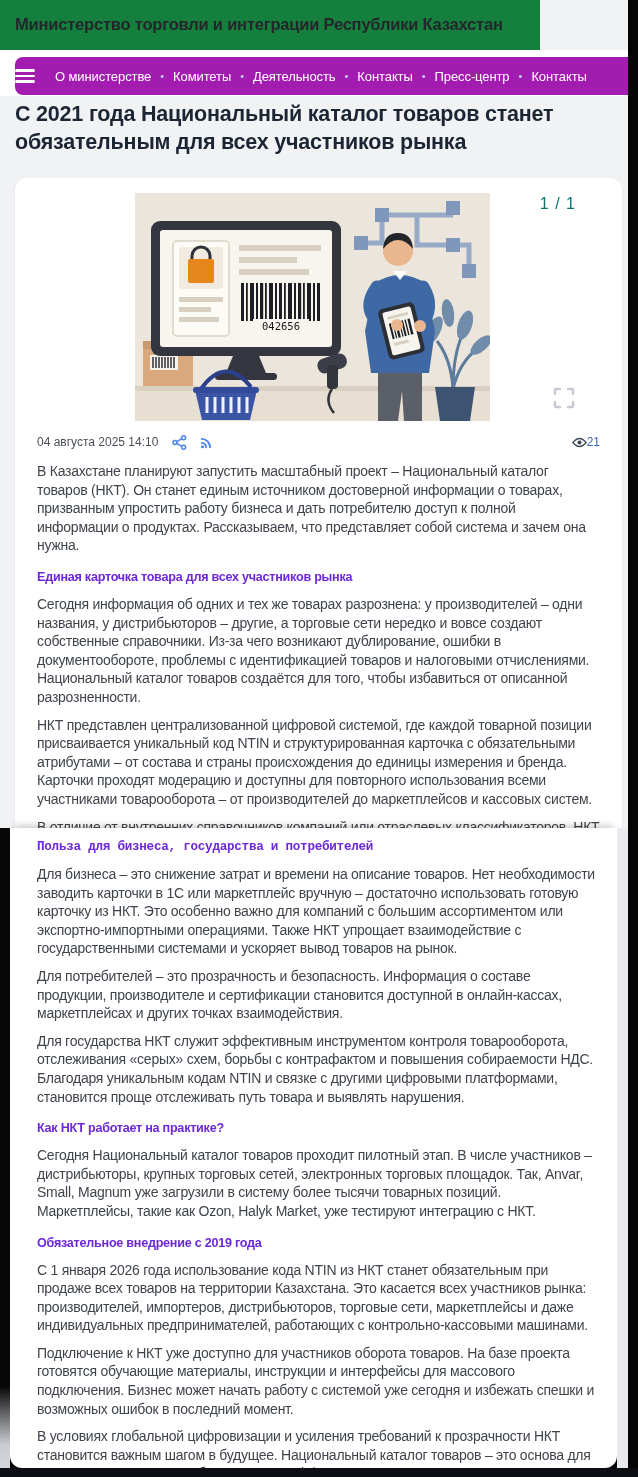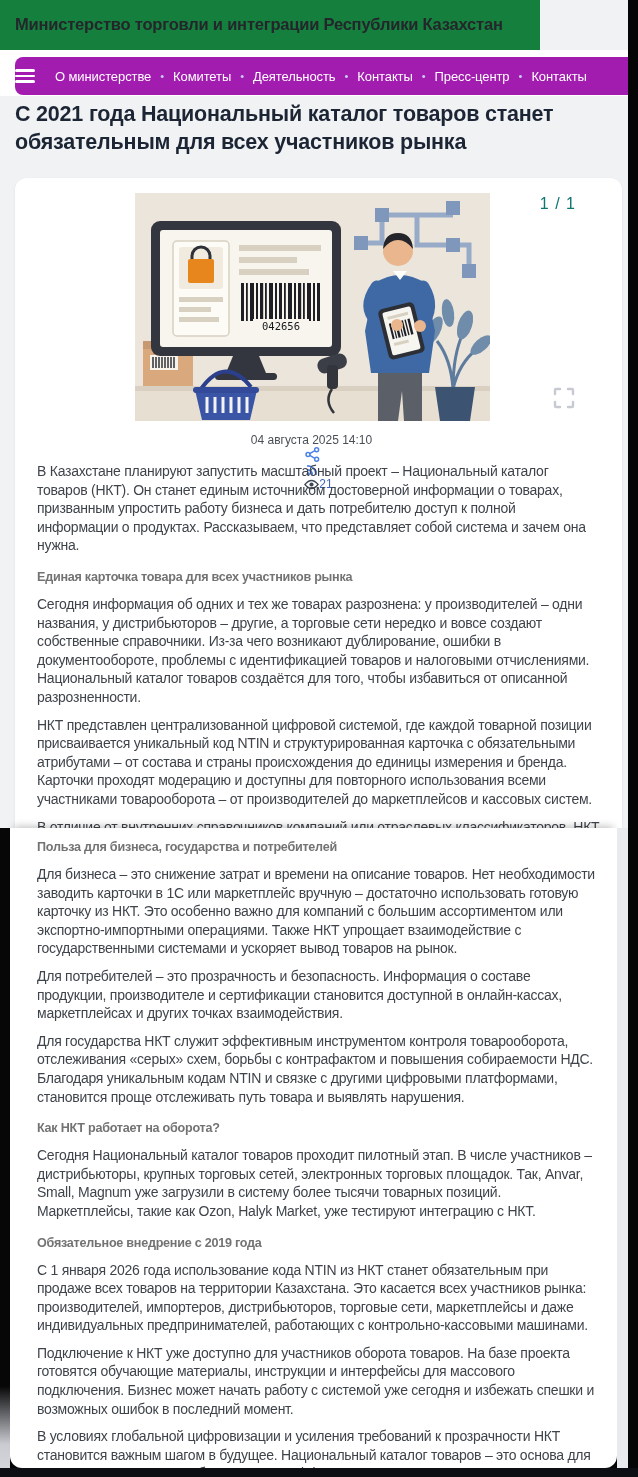--- a/index.html
+++ b/index.html
@@ -18,30 +18,30 @@
   .nav-sep{color:#c9d0fa;font-size:11px;line-height:1;}
   .article-title{position:absolute;left:15px;top:100px;width:596px;margin:0;
           font-size:21.5px;line-height:28px;font-weight:600;color:#1c2534;letter-spacing:-0.2px;}
   .card-top{position:absolute;left:15px;top:178px;width:607px;height:650px;background:#ffffff;
           border-radius:12px 12px 0 0;box-shadow:0 1px 3px rgba(20,30,60,.07);overflow:hidden;}
   .carousel{position:relative;width:100%;height:246px;}
   .illustration{position:absolute;left:120px;top:15px;width:355px;height:228px;}
   .carousel-counter{position:absolute;right:46px;top:17px;font-family:Liberation Sans, sans-serif;
           font-size:16px;color:#0f766e;letter-spacing:1px;}
   .fullscreen-btn{position:absolute;left:538px;top:209px;width:22px;height:22px;cursor:pointer;}
-  .meta-row{position:absolute;left:22px;right:22px;top:255px;height:18px;display:flex;align-items:center;flex-direction:column;}
+  .meta-row{position:absolute;left:22px;right:22px;top:255px;height:18px;display:flex;align-items:center;}
   .meta-date{font-size:12px;color:#4a4f57;margin-right:14px;}
   .meta-icon{width:15px;height:15px;margin-right:12px;cursor:pointer;flex:none;}
   .meta-spacer{flex:1;}
   .views{display:flex;align-items:center;}
   .views-count{font-size:12px;color:#3f63b8;}
   .body-text{position:absolute;left:22px;right:22px;top:284px;}
   .blk-p{margin:0 0 9px 0;font-size:14px;line-height:18.6px;color:#3f444b;letter-spacing:-0.25px;}
-  .blk-h{margin:13px 0 9px 0;font-size:12.6px;line-height:18px;color:#737373;font-weight:700;letter-spacing:-0.25px;}
-  .blk-h:first-child{margin-top:2px;}
+  .blk-h{margin:13px 0 9px 0;font-size:12.6px;line-height:18px;color:#6d28d9;font-weight:700;letter-spacing:-0.25px;}
+  .blk-h:first-child{margin-top:2px;font-family:Liberation Mono, monospace;}
   .page-bottom{position:absolute;left:10px;top:828px;width:607px;height:640px;background:#ffffff;
           border-radius:0 0 12px 12px;box-shadow:0 -5px 9px -4px rgba(0,0,0,.28);
           padding:8px 20px 0 27px;box-sizing:border-box;overflow:hidden;}
   .strip-right-black{position:absolute;left:628px;top:0;width:10px;height:1477px;background:#050505;}
   .strip-right-gray{position:absolute;left:617px;top:828px;width:11px;height:640px;background:#e9eaee;}
   .strip-left-black{position:absolute;left:0;top:828px;width:10px;height:649px;
           background:linear-gradient(to bottom,#070708 0%,#070708 86%,#caccd2 95%,#d7d9de 100%);}
   .strip-bottom{position:absolute;left:0;top:1468px;width:638px;height:9px;background:#0c0e13;}
 </style>
 </head>
@@ -246,21 +246,21 @@
         <p class="blk-p">В отличие от внутренних справочников компаний или отраслевых классификаторов, НКТ является государственным цифровым справочником. В каталоге карточки товаров создаются по единым правилам, информация проверяется и дублирование исключается. Кроме того, система интегрирована с ключевыми цифровыми платформами.</p>
       </div>
   </div>
 </div>
 
 <div class="page-bottom" id="body-bottom">
     <h3 class="blk-h">Польза для бизнеса, государства и потребителей</h3>
     <p class="blk-p">Для бизнеса – это снижение затрат и времени на описание товаров. Нет необходимости заводить карточки в 1С или маркетплейс вручную – достаточно использовать готовую карточку из НКТ. Это особенно важно для компаний с большим ассортиментом или экспортно-импортными операциями. Также НКТ упрощает взаимодействие с государственными системами и ускоряет вывод товаров на рынок.</p>
     <p class="blk-p">Для потребителей – это прозрачность и безопасность. Информация о составе продукции, производителе и сертификации становится доступной в онлайн-кассах, маркетплейсах и других точках взаимодействия.</p>
     <p class="blk-p">Для государства НКТ служит эффективным инструментом контроля товарооборота, отслеживания «серых» схем, борьбы с контрафактом и повышения собираемости НДС. Благодаря уникальным кодам NTIN и связке с другими цифровыми платформами, становится проще отслеживать путь товара и выявлять нарушения.</p>
-    <h3 class="blk-h">Как НКТ работает на оборота?</h3>
+    <h3 class="blk-h">Как НКТ работает на практике?</h3>
     <p class="blk-p">Сегодня Национальный каталог товаров проходит пилотный этап. В числе участников – дистрибьюторы, крупных торговых сетей, электронных торговых площадок. Так, Anvar, Small, Magnum уже загрузили в систему более тысячи товарных позиций. Маркетплейсы, такие как Ozon, Halyk Market, уже тестируют интеграцию с НКТ.</p>
     <h3 class="blk-h">Обязательное внедрение с 2019 года</h3>
     <p class="blk-p">С 1 января 2026 года использование кода NTIN из НКТ станет обязательным при продаже всех товаров на территории Казахстана. Это касается всех участников рынка: производителей, импортеров, дистрибьюторов, торговые сети, маркетплейсы и даже индивидуальных предпринимателей, работающих с контрольно-кассовыми машинами.</p>
     <p class="blk-p">Подключение к НКТ уже доступно для участников оборота товаров. На базе проекта готовятся обучающие материалы, инструкции и интерфейсы для массового подключения. Бизнес может начать работу с системой уже сегодня и избежать спешки и возможных ошибок в последний момент.</p>
     <p class="blk-p">В условиях глобальной цифровизации и усиления требований к прозрачности НКТ становится важным шагом в будущее. Национальный каталог товаров – это основа для построения прозрачного, безопасного и эффективного товарного рынка.</p>
   </div>
 
 <div class="strip-right-gray"></div>
 <div class="strip-right-black"></div>
 <div class="strip-left-black"></div>

